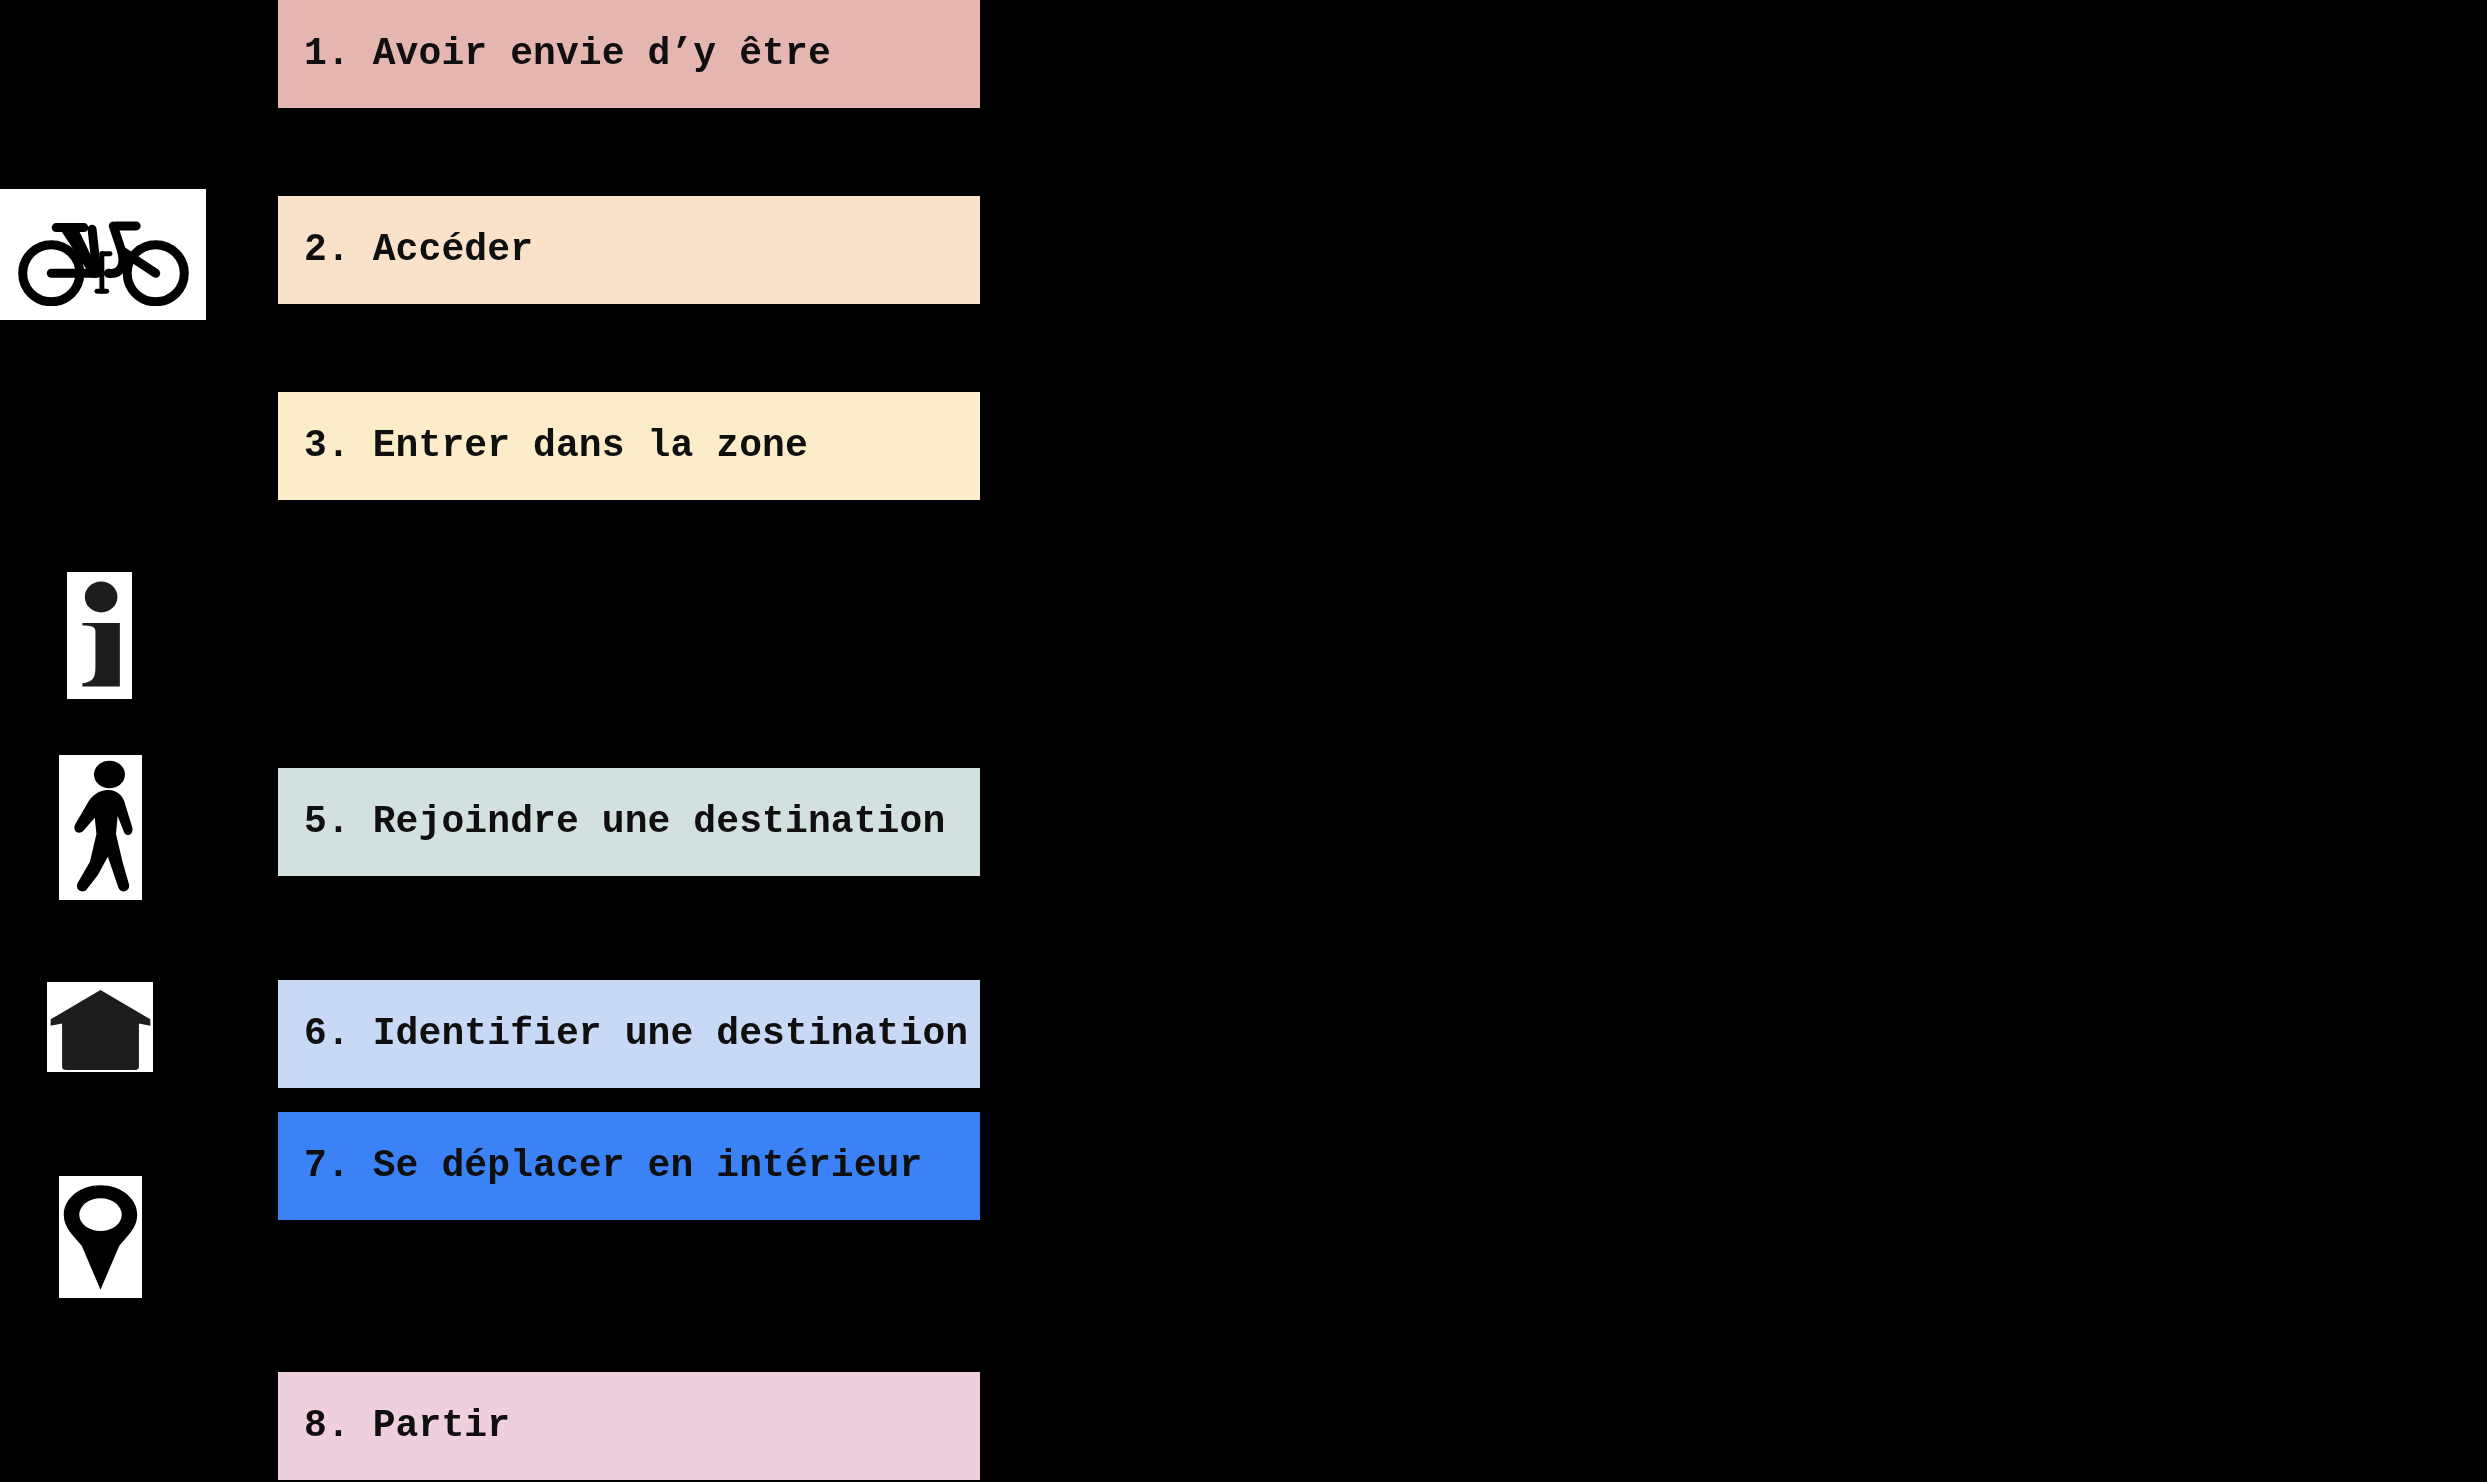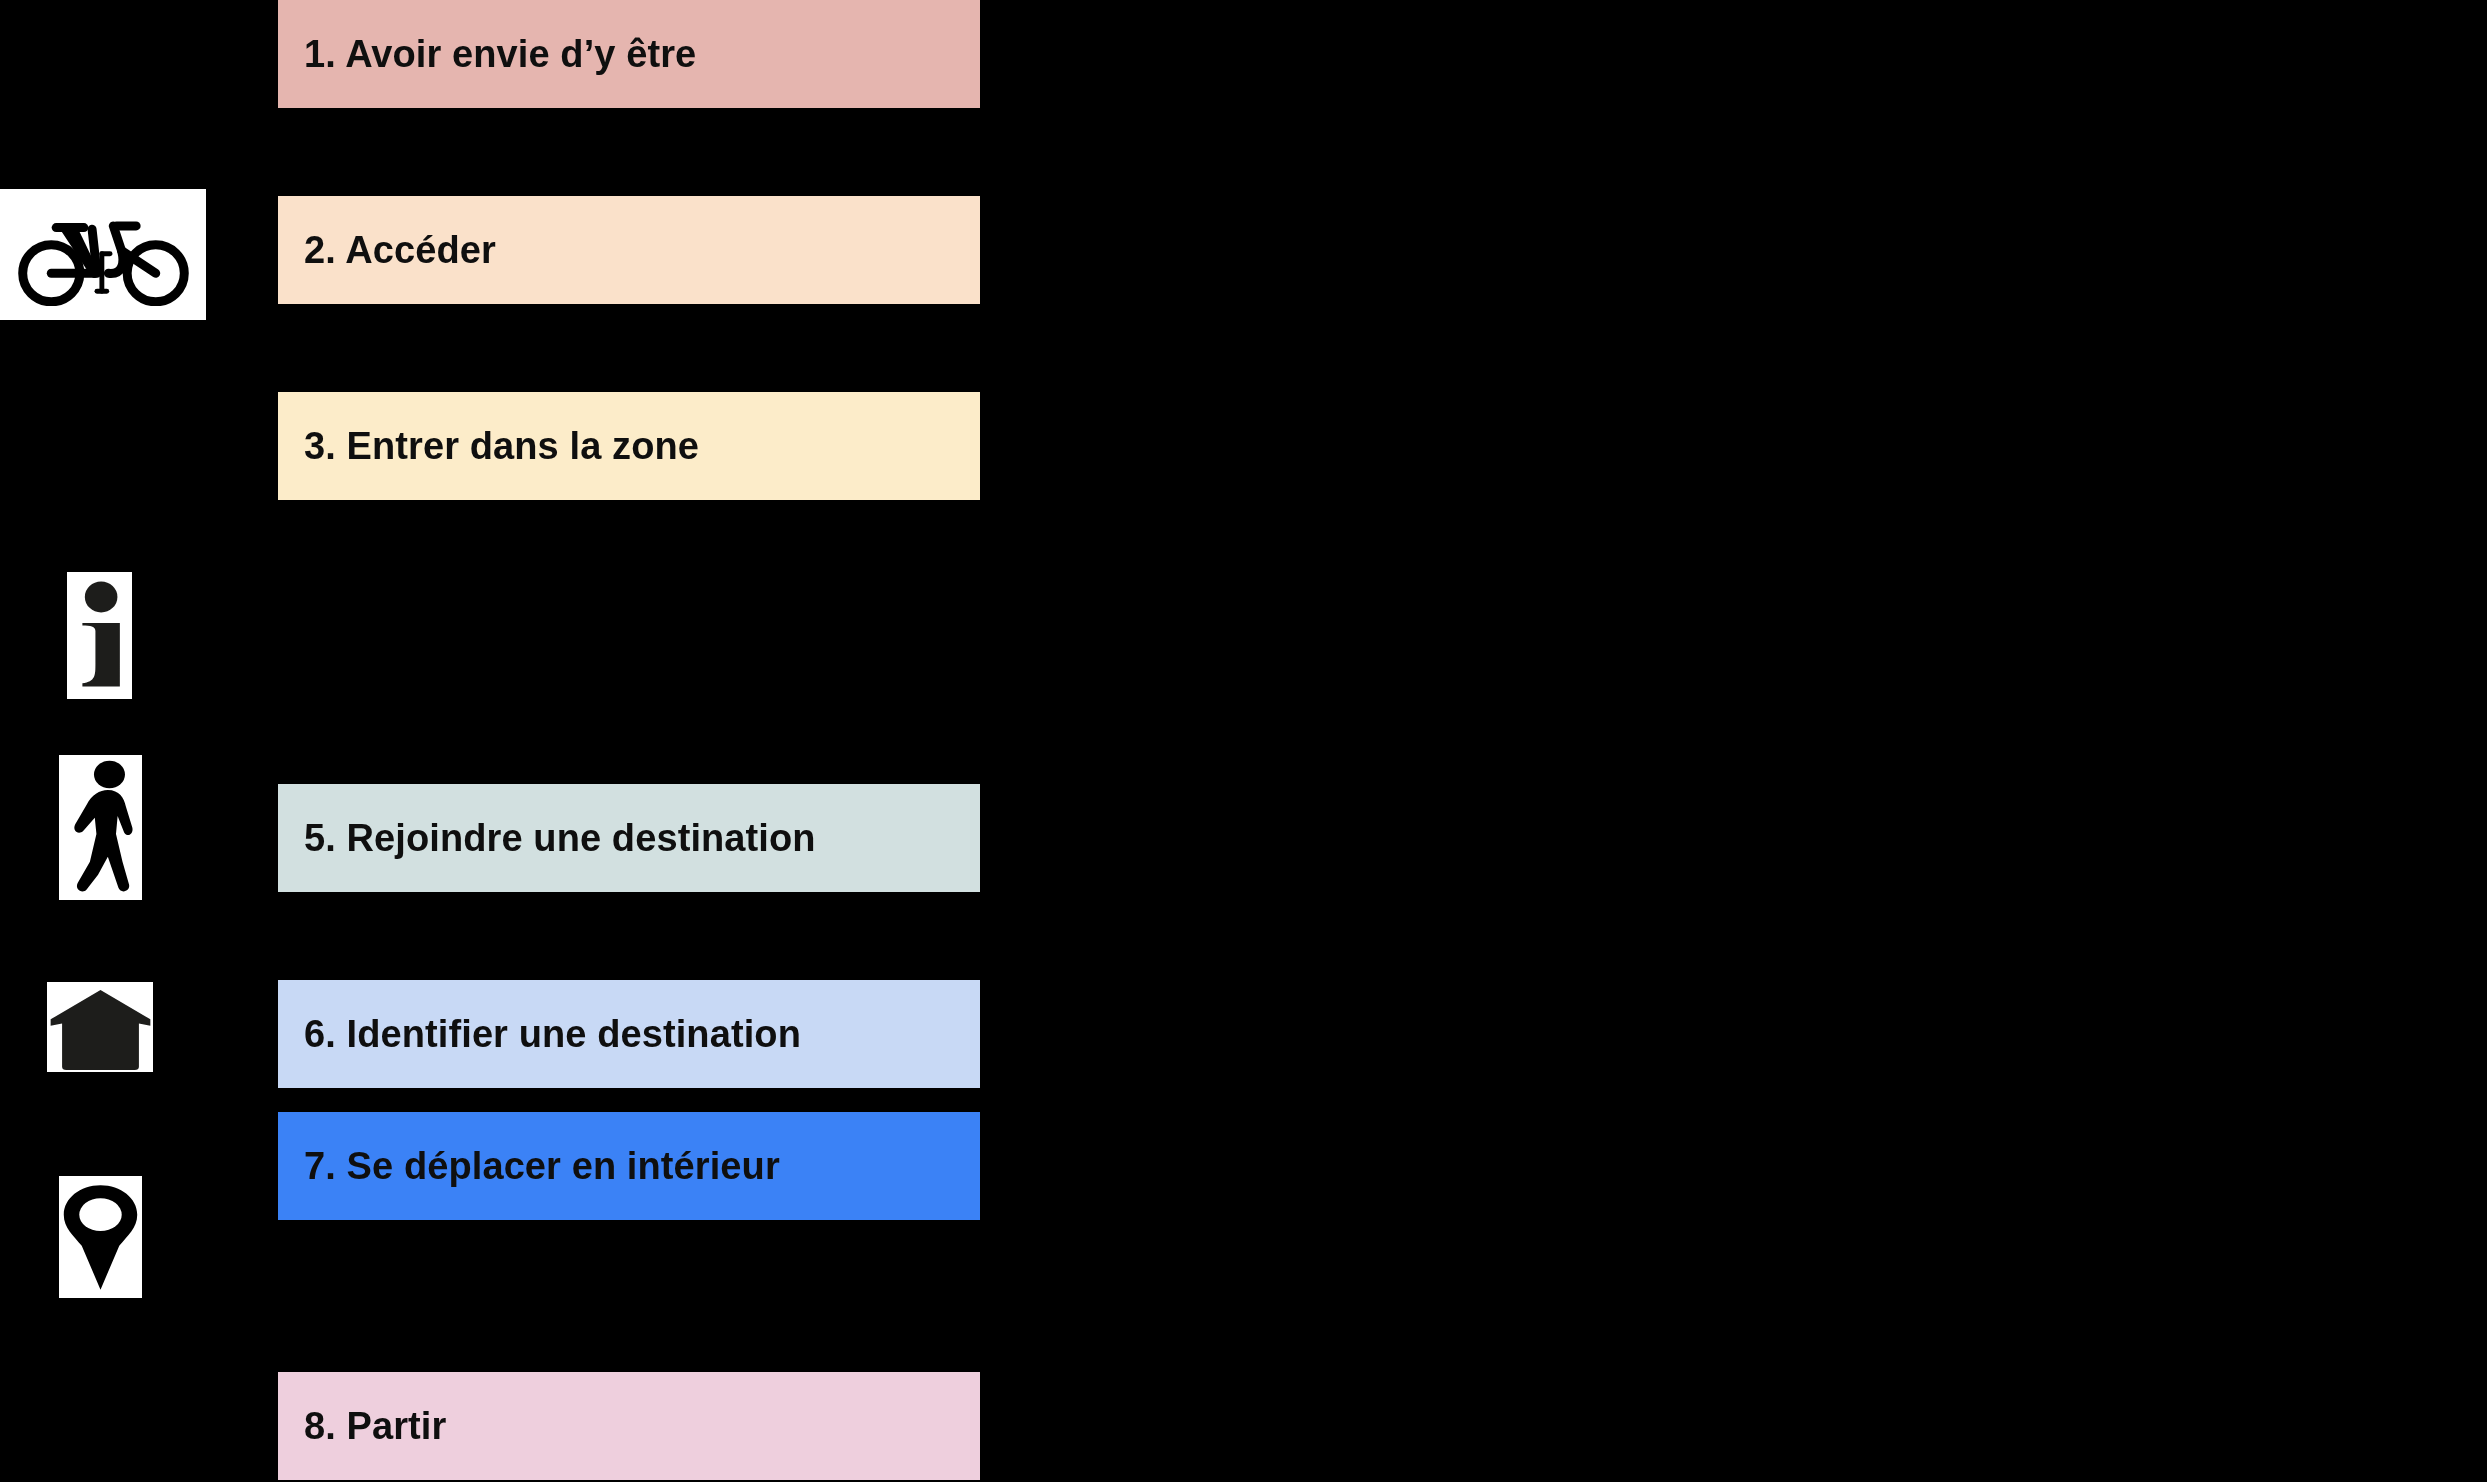--- a/index.html
+++ b/index.html
@@ -47,21 +47,21 @@
     box-sizing: border-box;
   }
   .step-label {
     padding-left: 26px;
     font-size: 38px;
     font-weight: 700;
     color: #0f0f0f;
     letter-spacing: 0.1px;
     line-height: 1;
     white-space: nowrap;
-    font-family: Liberation Sans, sans-serif;
+    font-family: Liberation Mono, monospace;
   }
 </style>
 </head>
 <body>
 
 <div id="stage">
 
   <div class="icon-tile" style="left:0px; top:189px; width:206px; height:131px;">
     <svg width="173" height="103" viewBox="0 0 212 126" aria-hidden="true">
       <g fill="none" stroke="#000000" stroke-width="11" stroke-linecap="round" stroke-linejoin="round">
@@ -129,21 +129,21 @@
 
   <div class="step-bar" style="top:196px; background:#fae1ca;text-align:center;">
     <span class="step-label">2. Accéder</span>
   </div>
 
   <div class="step-bar" style="top:392px; background:#fcecc9;">
     <span class="step-label">3. Entrer dans la zone</span>
   </div>
 
 
-  <div class="step-bar" style="top:784px; background:#d2e0e0;">
+  <div class="step-bar" style="top:768px; background:#d2e0e0;">
     <span class="step-label">5. Rejoindre une destination</span>
   </div>
 
   <div class="step-bar" style="top:980px; background:#c8d9f5;">
     <span class="step-label">6. Identifier une destination</span>
   </div>
 
   <div class="step-bar" style="top:1112px; background:#3b82f6;">
     <span class="step-label">7. Se déplacer en intérieur</span>
   </div>

